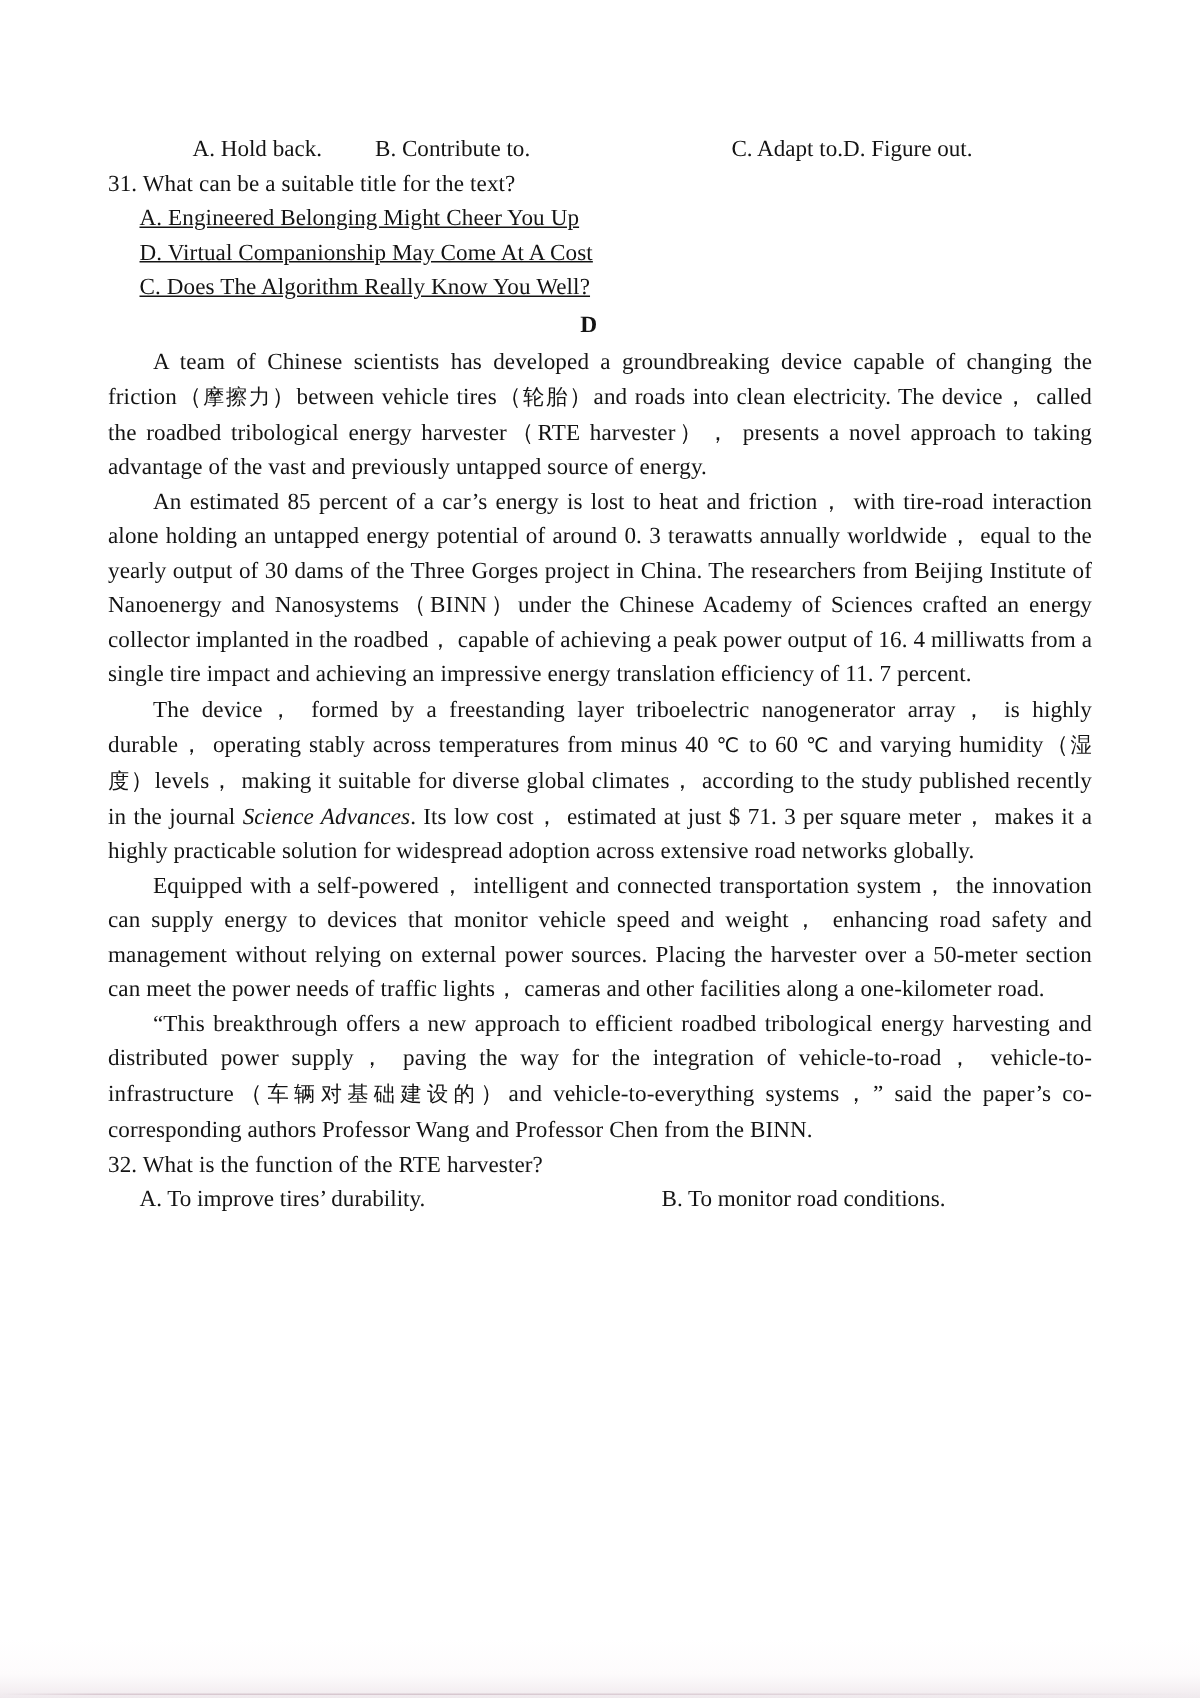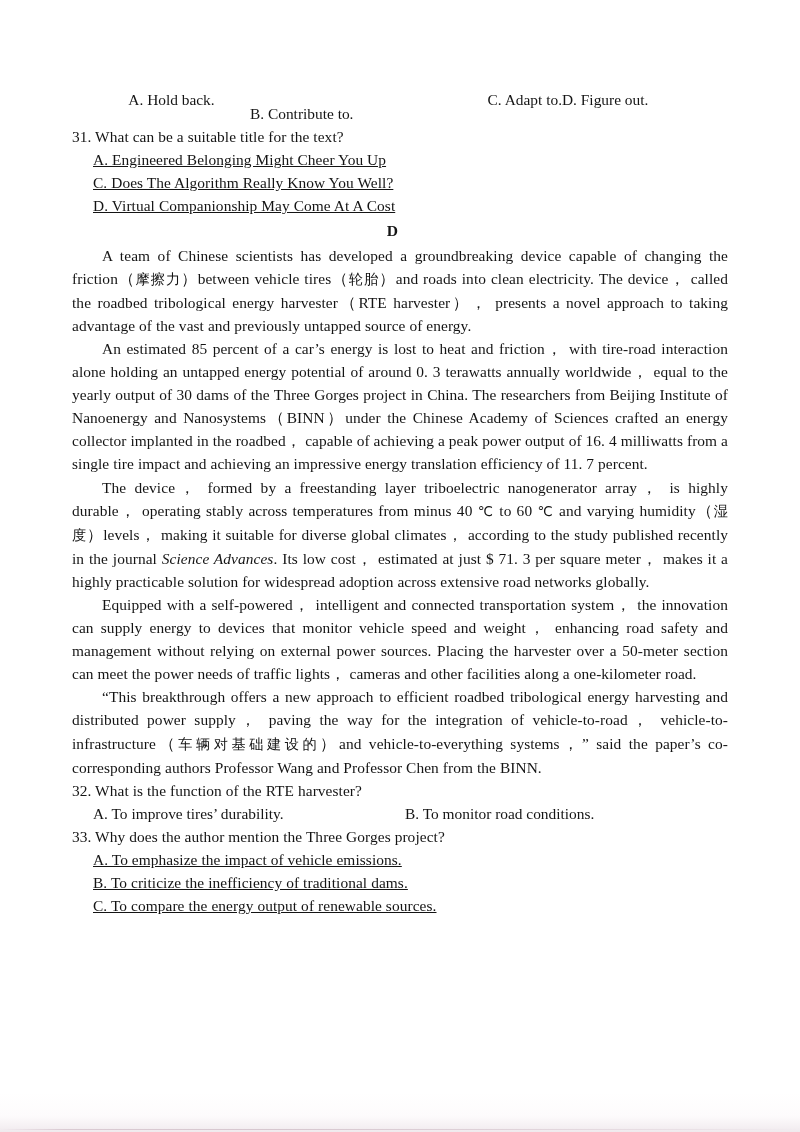--- a/index.html
+++ b/index.html
@@ -63,30 +63,31 @@
   
   .opt-row4 {
     display: flex;
     margin: 0;
     padding-left: 21px;
     font-size: 15.4px;
     line-height: 23.1px;
   }
   .opt-row4 > span { white-space: nowrap; }
   .opt-row4 > span:nth-child(1) { width: 157px; text-align: center; }
-  .opt-row4 > span:nth-child(2) { width: 155px; margin-top: 14px; }
+  .opt-row4 > span:nth-child(2) { width: 155px; }
   .opt-row4 > span:nth-child(3) { width: 157px; text-align: right; }
 
   
   .opt-row2 {
     display: flex;
     margin: 0;
     padding-left: 21px;
     font-size: 15.4px;
     line-height: 23.1px;
+    gap: 36px;
   }
   .opt-row2 > span { white-space: nowrap; }
   .opt-row2 > span:nth-child(1) { width: 312px; }
 
   .section-letter {
     margin: 2px 0 1px 0;
     text-align: center;
     font-weight: bold;
     font-size: 15.6px;
     padding-right: 15px;
@@ -127,42 +128,36 @@
       <span>A. Hold back.</span>
       <span>B. Contribute to.</span>
       <span>C. Adapt to.</span>
       <span>D. Figure out.</span>
     </div>
   </div>
 
   <div>
     <p class="qline">31. What can be a suitable title for the text?</p>
     <p class="opt">A. Engineered Belonging Might Cheer You Up</p>
+    <p class="opt">D. Virtual Companionship May Come At A Cost</p>
     <p class="opt">C. Does The Algorithm Really Know You Well?</p>
-    <p class="opt">D. Virtual Companionship May Come At A Cost</p>
   </div>
 
   <p class="section-letter">D</p>
 
   <div>
     <p class="para">A team of Chinese scientists has developed a groundbreaking device capable of changing the friction（<span class="cjk">摩擦力</span>）between vehicle tires（<span class="cjk">轮胎</span>）and roads into clean electricity. The device， called the roadbed tribological energy harvester（RTE harvester）， presents a novel approach to taking advantage of the vast and previously untapped source of energy.</p>
     <p class="para">An estimated 85 percent of a car’s energy is lost to heat and friction， with tire-road interaction alone holding an untapped energy potential of around 0. 3 terawatts annually worldwide， equal to the yearly output of 30 dams of the Three Gorges project in China. The researchers from Beijing Institute of Nanoenergy and Nanosystems（BINN）under the Chinese Academy of Sciences crafted an energy collector implanted in the roadbed， capable of achieving a peak power output of 16. 4 milliwatts from a single tire impact and achieving an impressive energy translation efficiency of 11. 7 percent.</p>
     <p class="para">The device， formed by a freestanding layer triboelectric nanogenerator array， is highly durable， operating stably across temperatures from minus 40 <span class="degc">℃</span> to 60 <span class="degc">℃</span> and varying humidity（<span class="cjk">湿度</span>）levels， making it suitable for diverse global climates， according to the study published recently in the journal <i>Science Advances</i>. Its low cost， estimated at just $ 71. 3 per square meter， makes it a highly practicable solution for widespread adoption across extensive road networks globally.</p>
     <p class="para">Equipped with a self-powered， intelligent and connected transportation system， the innovation can supply energy to devices that monitor vehicle speed and weight， enhancing road safety and management without relying on external power sources. Placing the harvester over a 50-meter section can meet the power needs of traffic lights， cameras and other facilities along a one-kilometer road.</p>
     <p class="para">“This breakthrough offers a new approach to efficient roadbed tribological energy harvesting and distributed power supply， paving the way for the integration of vehicle-to-road， vehicle-to-infrastructure（<span class="cjk">车辆对基础建设的</span>）and vehicle-to-everything systems，” said the paper’s co-corresponding authors Professor Wang and Professor Chen from the BINN.</p>
   </div>
 
   <div>
     <p class="qline">32. What is the function of the RTE harvester?</p>
     <div class="opt-row2">
       <span>A. To improve tires’ durability.</span>
       <span>B. To monitor road conditions.</span>
     </div>
   </div>
 
-  <div>
-    <p class="qline">33. Why does the author mention the Three Gorges project?</p>
-    <p class="opt">A. To emphasize the impact of vehicle emissions.</p>
-    <p class="opt">B. To criticize the inefficiency of traditional dams.</p>
-    <p class="opt">C. To compare the energy output of renewable sources.</p>
-  </div>
 
 </div>
 
 </body></html>

